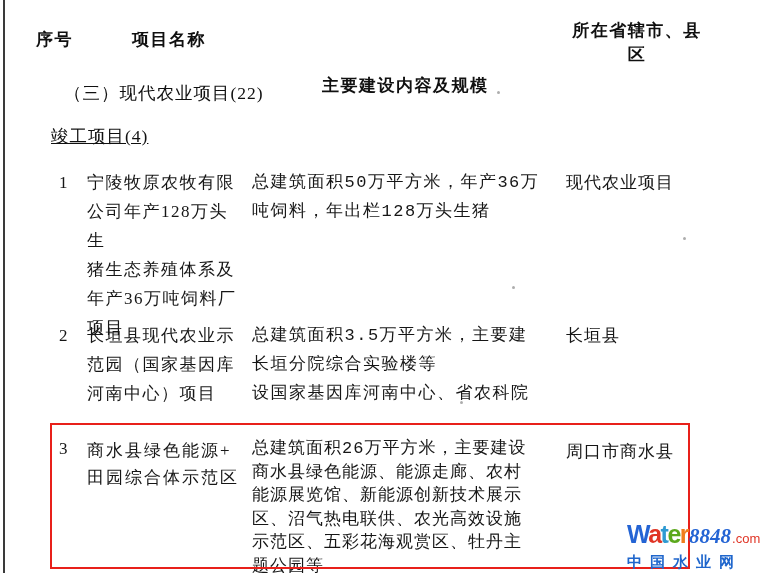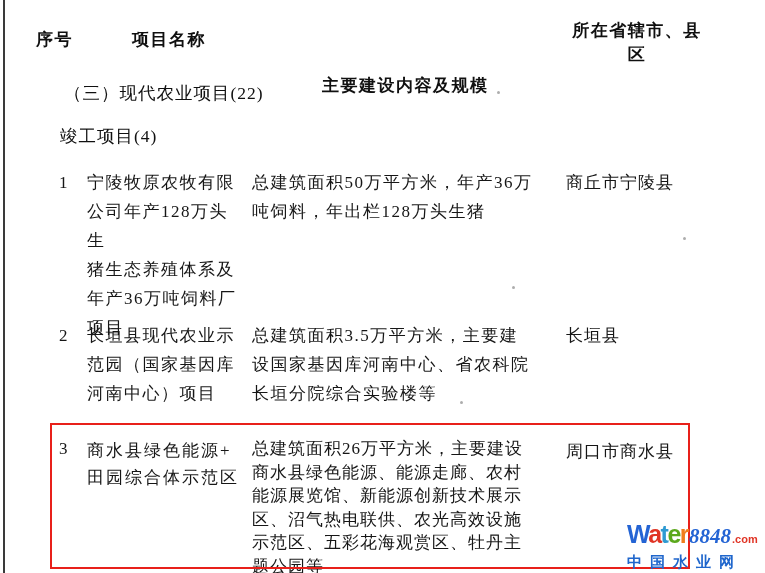--- a/index.html
+++ b/index.html
@@ -15,79 +15,79 @@
     font-family:"Liberation Sans","DejaVu Sans",sans-serif;
     font-weight:700;font-size:17px;letter-spacing:1.5px;color:#101010;white-space:nowrap;
   }
   .hdr-region{white-space:normal;text-align:center;line-height:24px;width:132px;}
   
   .section{font-size:17.5px;letter-spacing:1px;white-space:nowrap;color:#101010;}
   
   .cell{font-size:17px;color:#161616;}
   .num{width:22px;line-height:29px;letter-spacing:0;}
   .name{width:154px;line-height:29px;letter-spacing:1.5px;}
-  .content{width:300px;line-height:29px;letter-spacing:1.5px;}
+  .content{width:300px;line-height:29px;letter-spacing:1.5px;font-family:Liberation Mono, monospace;}
   .region{width:140px;line-height:29px;letter-spacing:1px;white-space:nowrap;}
   .r3 .name{line-height:27px;letter-spacing:2px;}
   .r3 .content{line-height:23.5px;letter-spacing:1px;}
   .r3 .num{line-height:23.5px;}
   
   .hl-box{left:50px;top:423px;width:640px;height:146px;border:2px solid #e8201a;box-sizing:border-box;background:transparent;}
   
   .speck{width:3px;height:3px;background:#8a8a8a;border-radius:50%;opacity:.7;}
   
   .wm{left:627px;top:521px;width:138px;}
   .wm-line1{white-space:nowrap;line-height:26px;}
   .wm-word{font-family:"Liberation Sans","DejaVu Sans",sans-serif;font-weight:700;font-size:25px;letter-spacing:-1.5px;}
   .wm-num{font-family:"Liberation Serif","DejaVu Serif",serif;font-style:italic;font-weight:700;font-size:21px;margin-left:1px;}
-  .wm-com{font-family:"Liberation Sans","DejaVu Sans",sans-serif;font-weight:700;font-size:11px;margin-left:1px;}
+  .wm-com{font-family:"Liberation Sans","DejaVu Sans",sans-serif;font-weight:400;font-size:13px;margin-left:1px;}
   .wm-tag{font-family:"Liberation Sans","DejaVu Sans",sans-serif;font-weight:700;font-size:15px;letter-spacing:8px;margin-top:1px;white-space:nowrap;}
 </style>
 </head>
 <body>
 
 <div class="page">
 
   <div class="abs scan-line"></div>
 
   <div class="abs hdr" style="left:36px;top:28px;">序号</div>
   <div class="abs hdr" style="left:132px;top:28px;">项目名称</div>
   <div class="abs hdr" style="left:322px;top:28px;margin-top:46px;">主要建设内容及规模</div>
   <div class="abs hdr hdr-region" style="left:571px;top:19px;">所在省辖市、县区</div>
 
   <div class="abs section" style="left:64px;top:81px;text-align:right;">（三）现代农业项目(22)</div>
-  <div class="abs section" style="left:60px;top:124px;">竣工项目(4)</div>
+  <div class="abs section" style="left:51px;top:124px;text-decoration:underline;">竣工项目(4)</div>
 
   <div>
     <div class="abs cell num" style="left:59px;top:168px;">1</div>
     <div class="abs cell name" style="left:87px;top:168px;">
         <div>宁陵牧原农牧有限</div>
         <div>公司年产128万头生</div>
         <div>猪生态养殖体系及</div>
         <div>年产36万吨饲料厂</div>
         <div>项目</div>
       </div>
     <div class="abs cell content" style="left:252px;top:168px;">
         <div>总建筑面积50万平方米，年产36万</div>
         <div>吨饲料，年出栏128万头生猪</div>
       </div>
-    <div class="abs cell region" style="left:566px;top:168px;">商丘市宁陵县</div>
+    <div class="abs cell region" style="left:566px;top:168px;">现代农业项目</div>
   </div>
 
   <div>
     <div class="abs cell num" style="left:59px;top:321px;">2</div>
     <div class="abs cell name" style="left:87px;top:321px;">
         <div>长垣县现代农业示</div>
         <div>范园（国家基因库</div>
         <div>河南中心）项目</div>
       </div>
     <div class="abs cell content" style="left:252px;top:321px;">
         <div>总建筑面积3.5万平方米，主要建</div>
+        <div>长垣分院综合实验楼等</div>
         <div>设国家基因库河南中心、省农科院</div>
-        <div>长垣分院综合实验楼等</div>
       </div>
     <div class="abs cell region" style="left:566px;top:321px;">长垣县</div>
   </div>
 
   <div class="r3">
     <div class="abs cell num" style="left:59px;top:437px;">3</div>
     <div class="abs cell name" style="left:87px;top:437px;">
         <div>商水县绿色能源+</div>
         <div>田园综合体示范区</div>
       </div>

